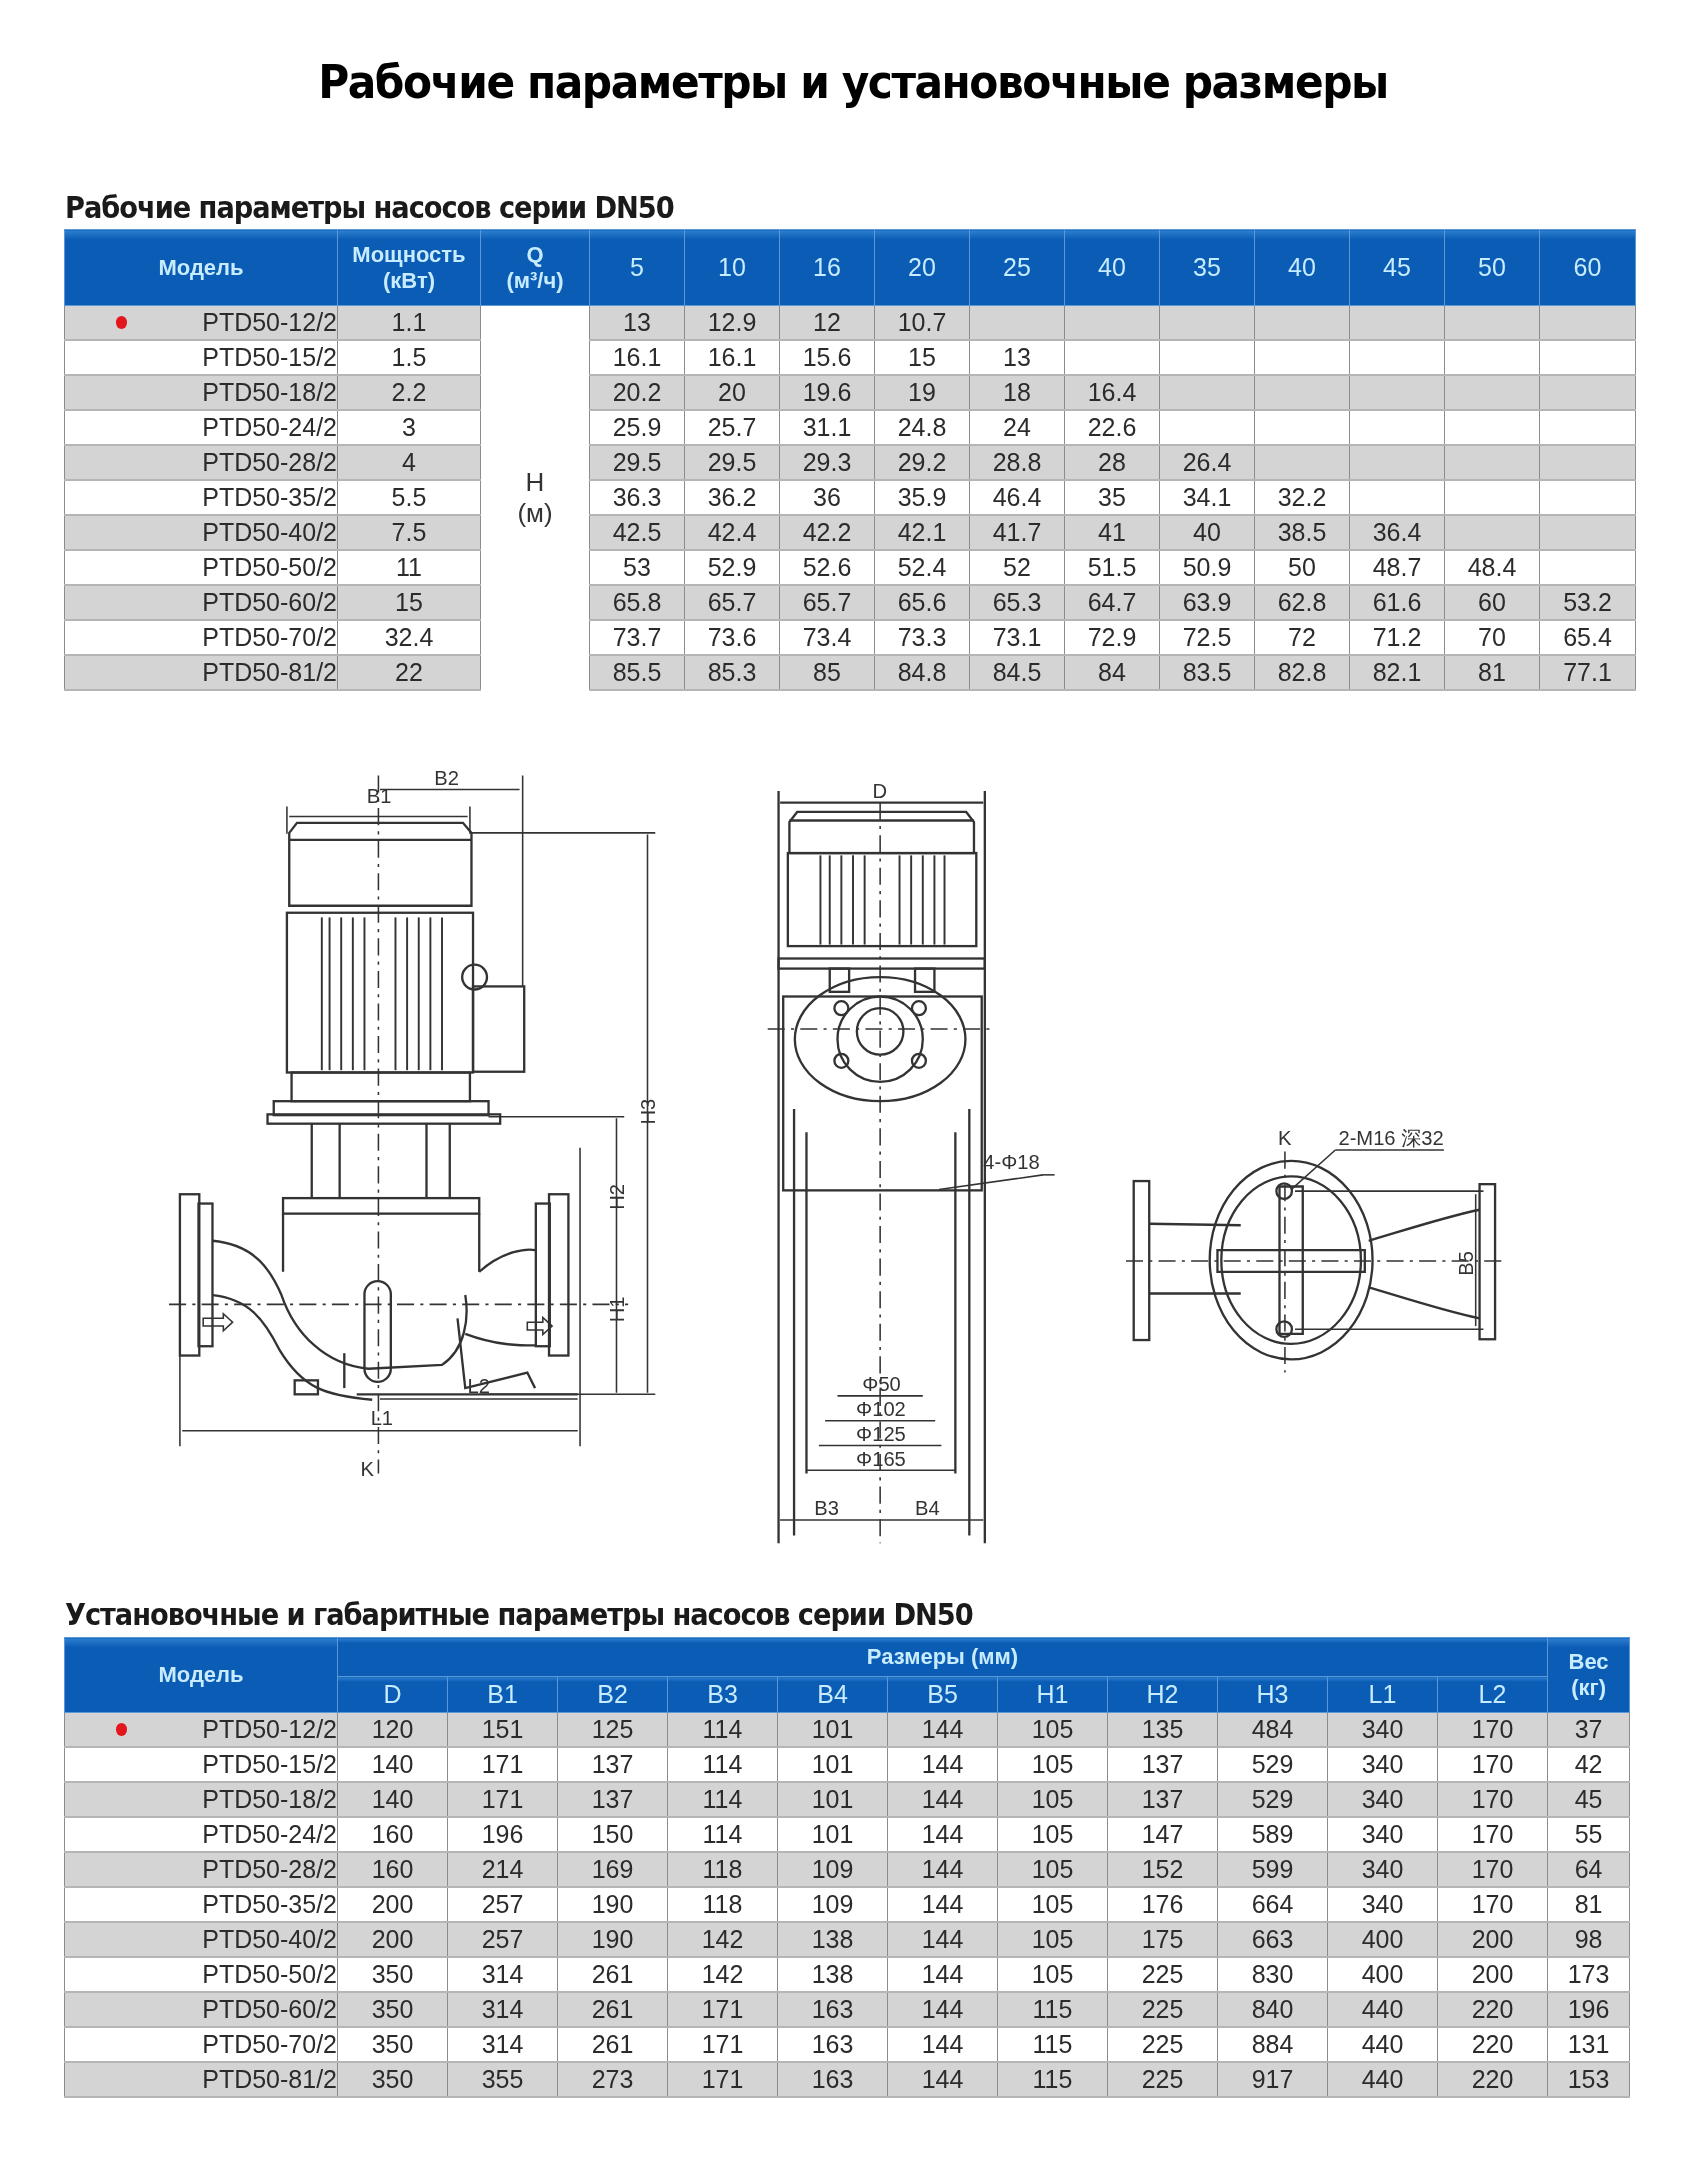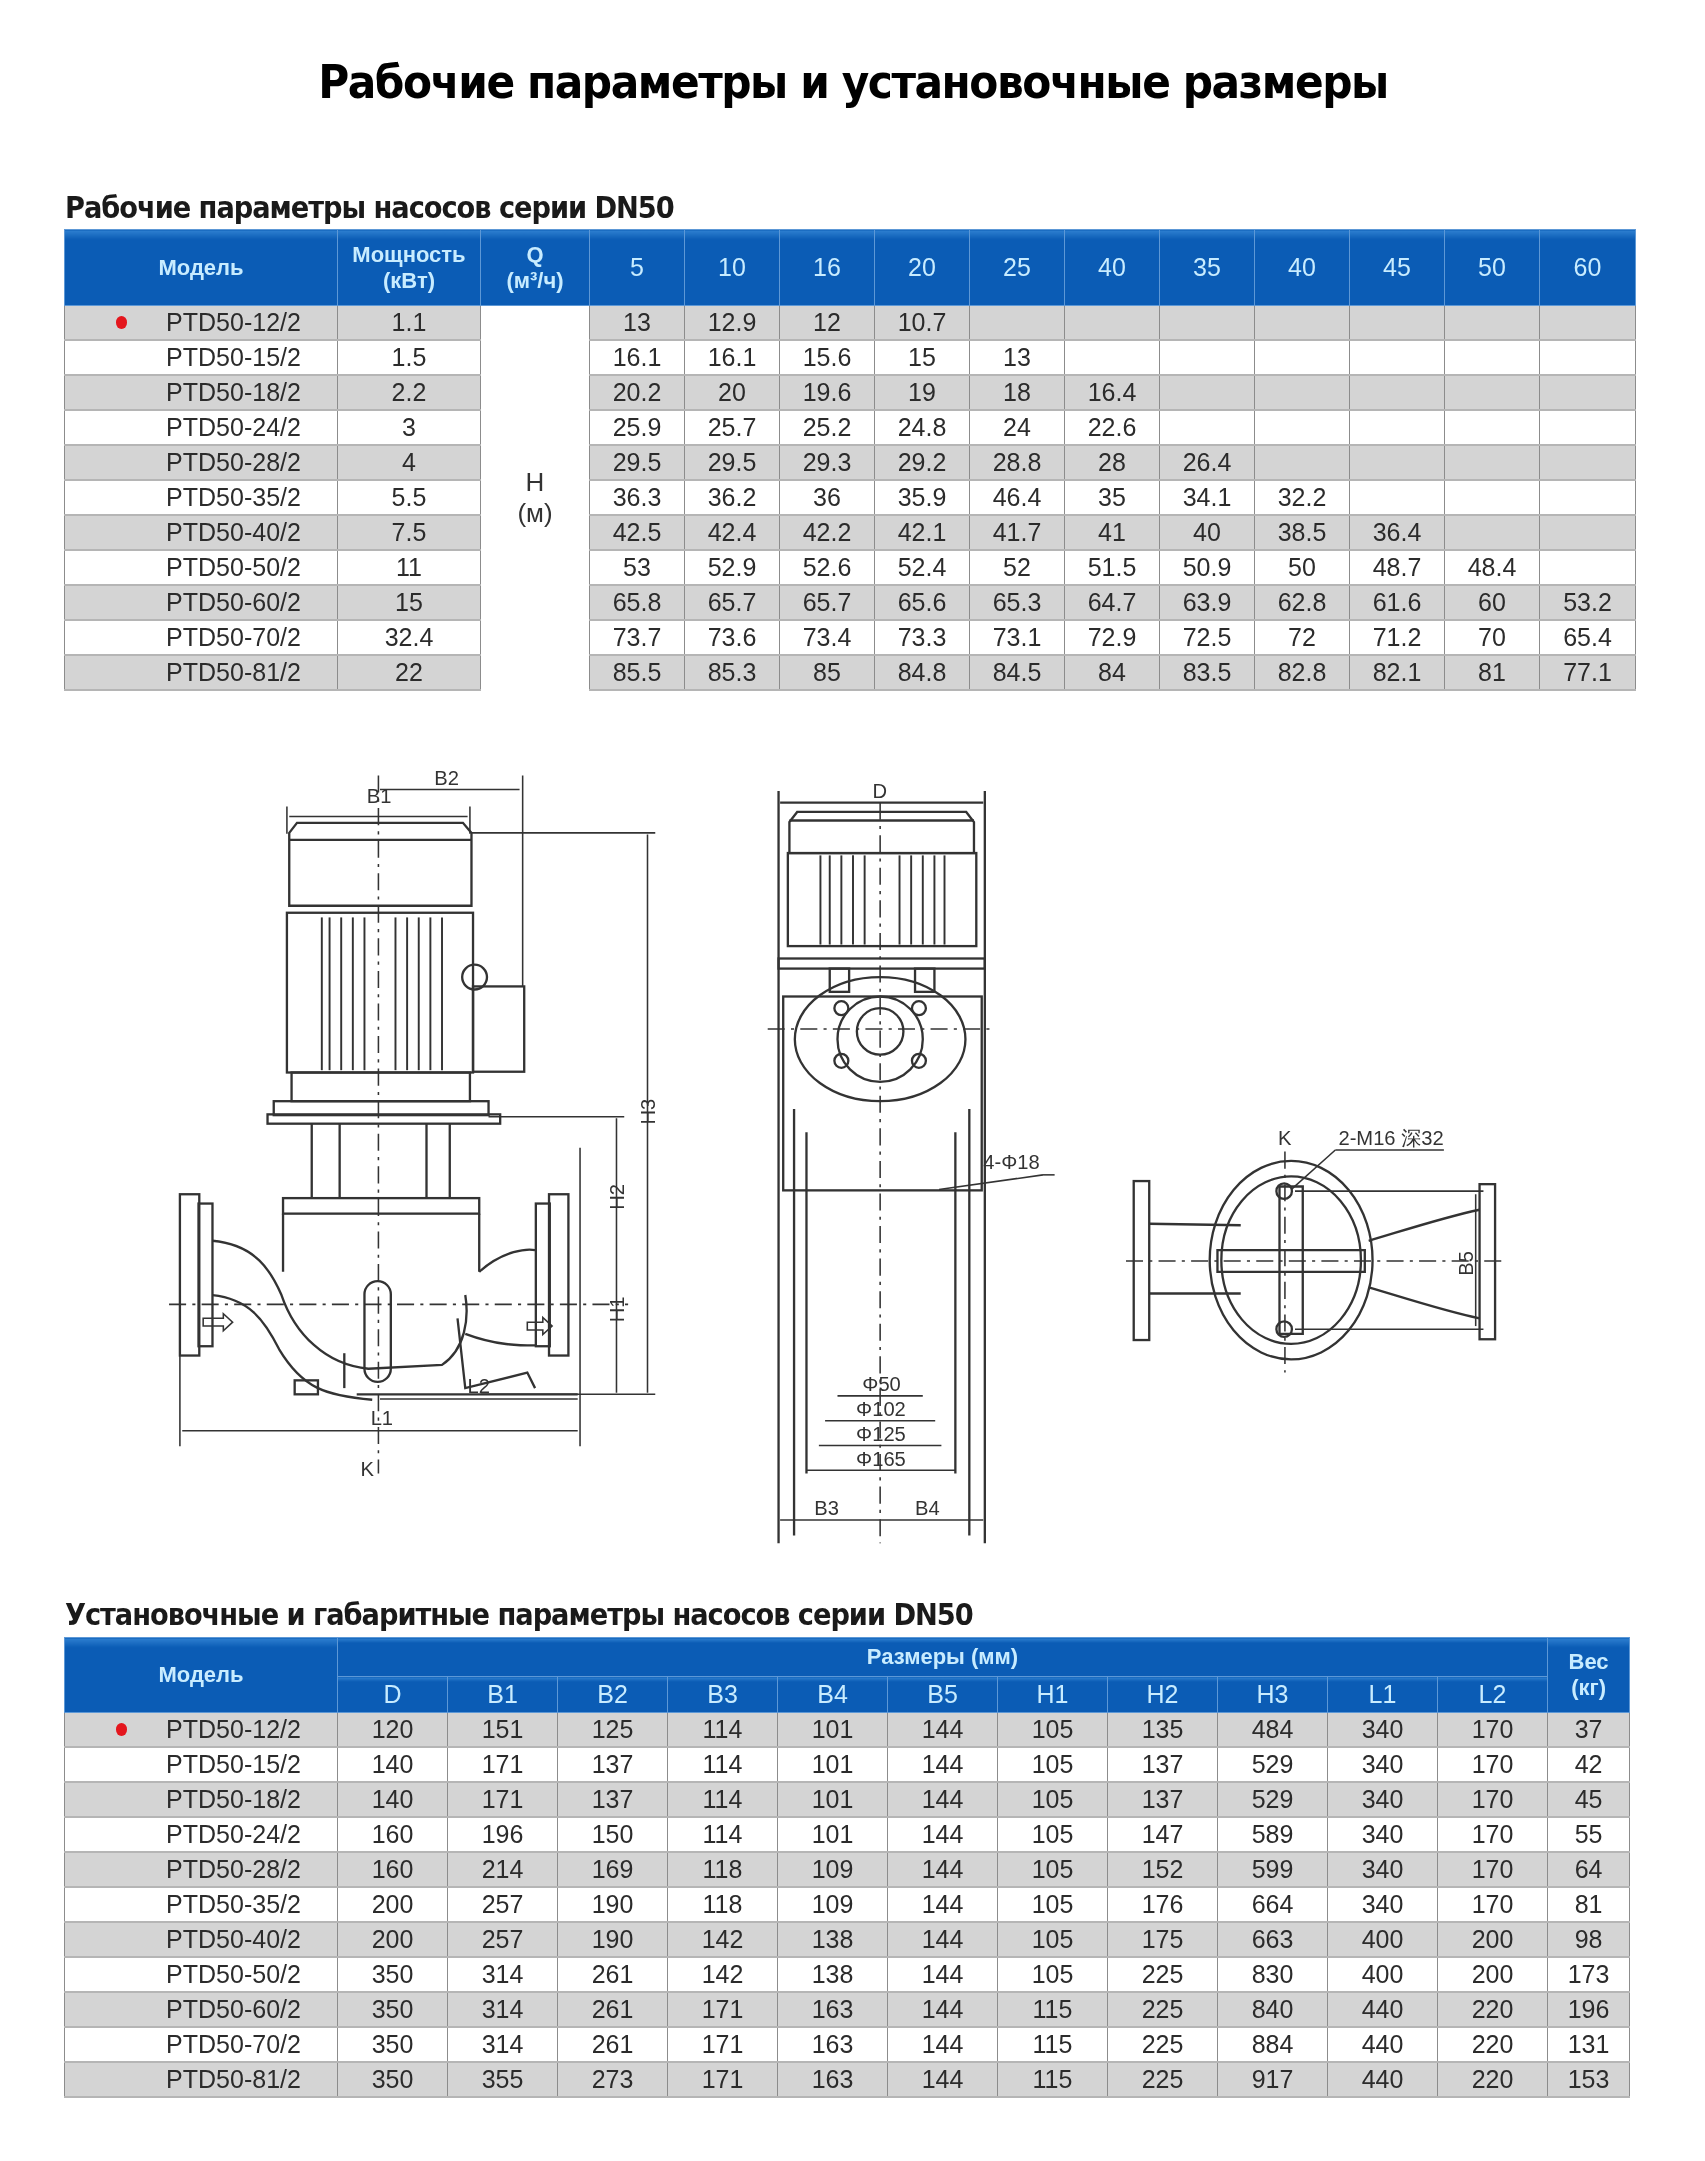--- a/index.html
+++ b/index.html
@@ -14,21 +14,21 @@
   table.spec { position:absolute; left:64px; border-collapse:collapse; table-layout:fixed; }
   table.spec th { background:linear-gradient(#2d7fd0 0%, #0b5cb5 12%, #0b5cb5 100%);
          color:#c8ecff; font-weight:normal; text-align:center; border:0.8px solid #5d98d6;
          font-size:25px; padding:0; }
   table.spec th.small { font-size:22px; font-weight:bold; line-height:26px; }
   table.spec td { text-align:center; font-size:25px; color:#2b2b2b; height:33px;
          border-left:1.6px solid #8c8c8c; border-right:1.6px solid #8c8c8c; padding:0;
          border-bottom:2.3px solid #b5b5b5; }
   table.spec tr.odd td { background:#d4d4d4; }
   table.spec tr.even td { background:#ffffff; }
-  table.spec td.model { text-align:center; padding-left:65px; position:relative; }
+  table.spec td.model { text-align:right; padding-left:65px; position:relative; }
   table.spec td.hcell { background:#ffffff !important; border-bottom:none; font-size:26px; color:#333; }
   .dot { position:absolute; left:51px; top:50%; width:11px; height:12.4px; margin-top:-6.2px;
          border-radius:50%; background:#e4161d; }
   svg.drawing { position:absolute; left:0; top:0; }
   svg.drawing text { font-family:"Liberation Sans", sans-serif; font-size:26px; fill:#333; }
 </style>
 </head>
 <body>
 
 <div class="page-title">Рабочие параметры и установочные размеры</div>
@@ -124,21 +124,21 @@
         <td></td>
         <td></td>
         <td></td>
         <td></td>
       </tr>
       <tr class="even">
         <td class="model"><span>PTD50-24/2</span></td>
         <td>3</td>
         <td>25.9</td>
         <td>25.7</td>
-        <td>25.2</td>
+        <td>31.1</td>
         <td>24.8</td>
         <td>24</td>
         <td>22.6</td>
         <td></td>
         <td></td>
         <td></td>
         <td></td>
         <td></td>
       </tr>
       <tr class="odd">

